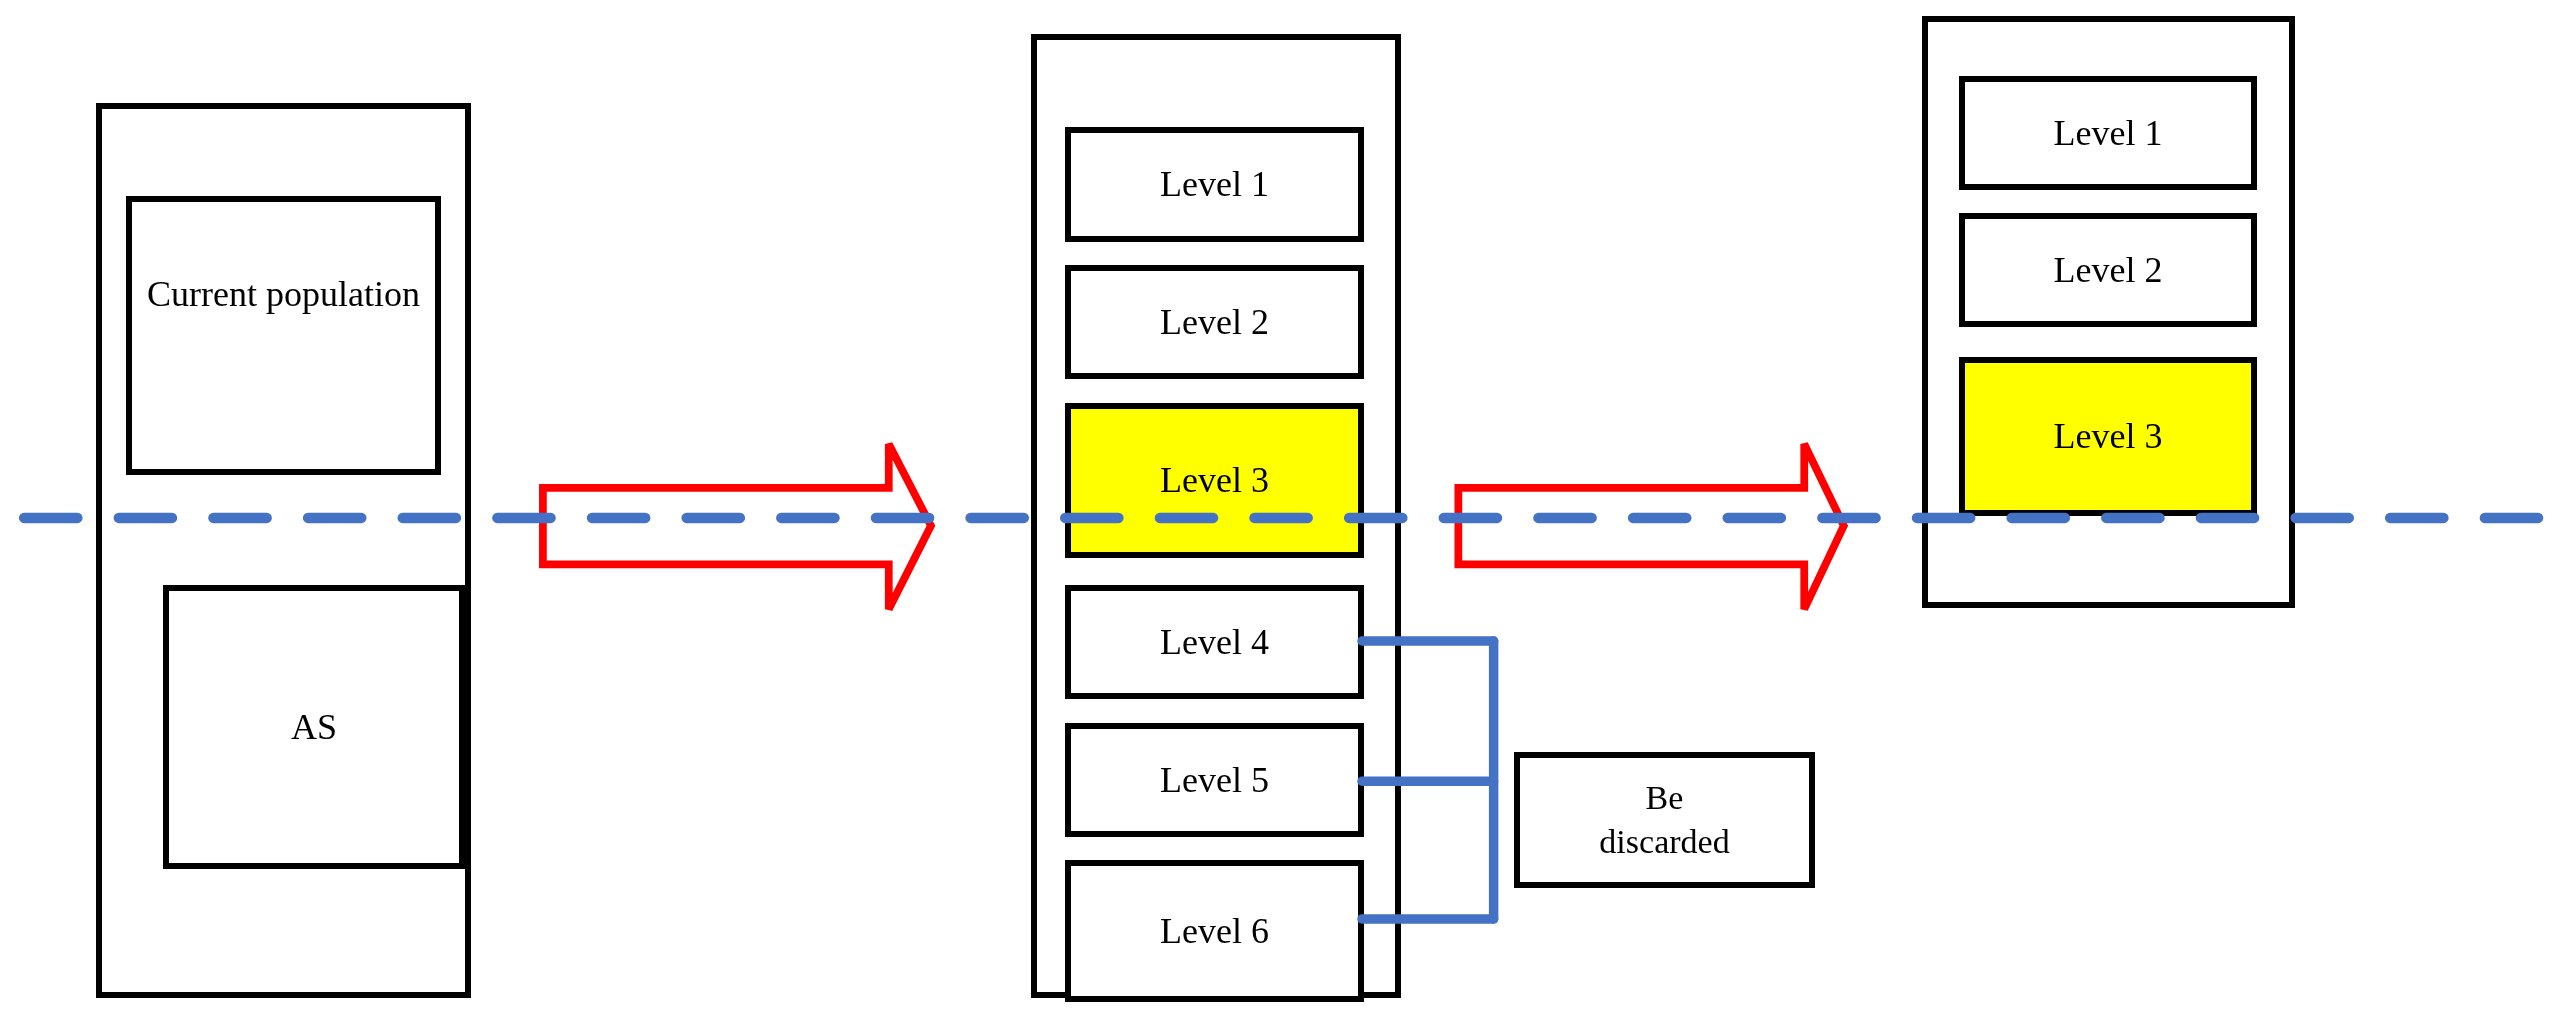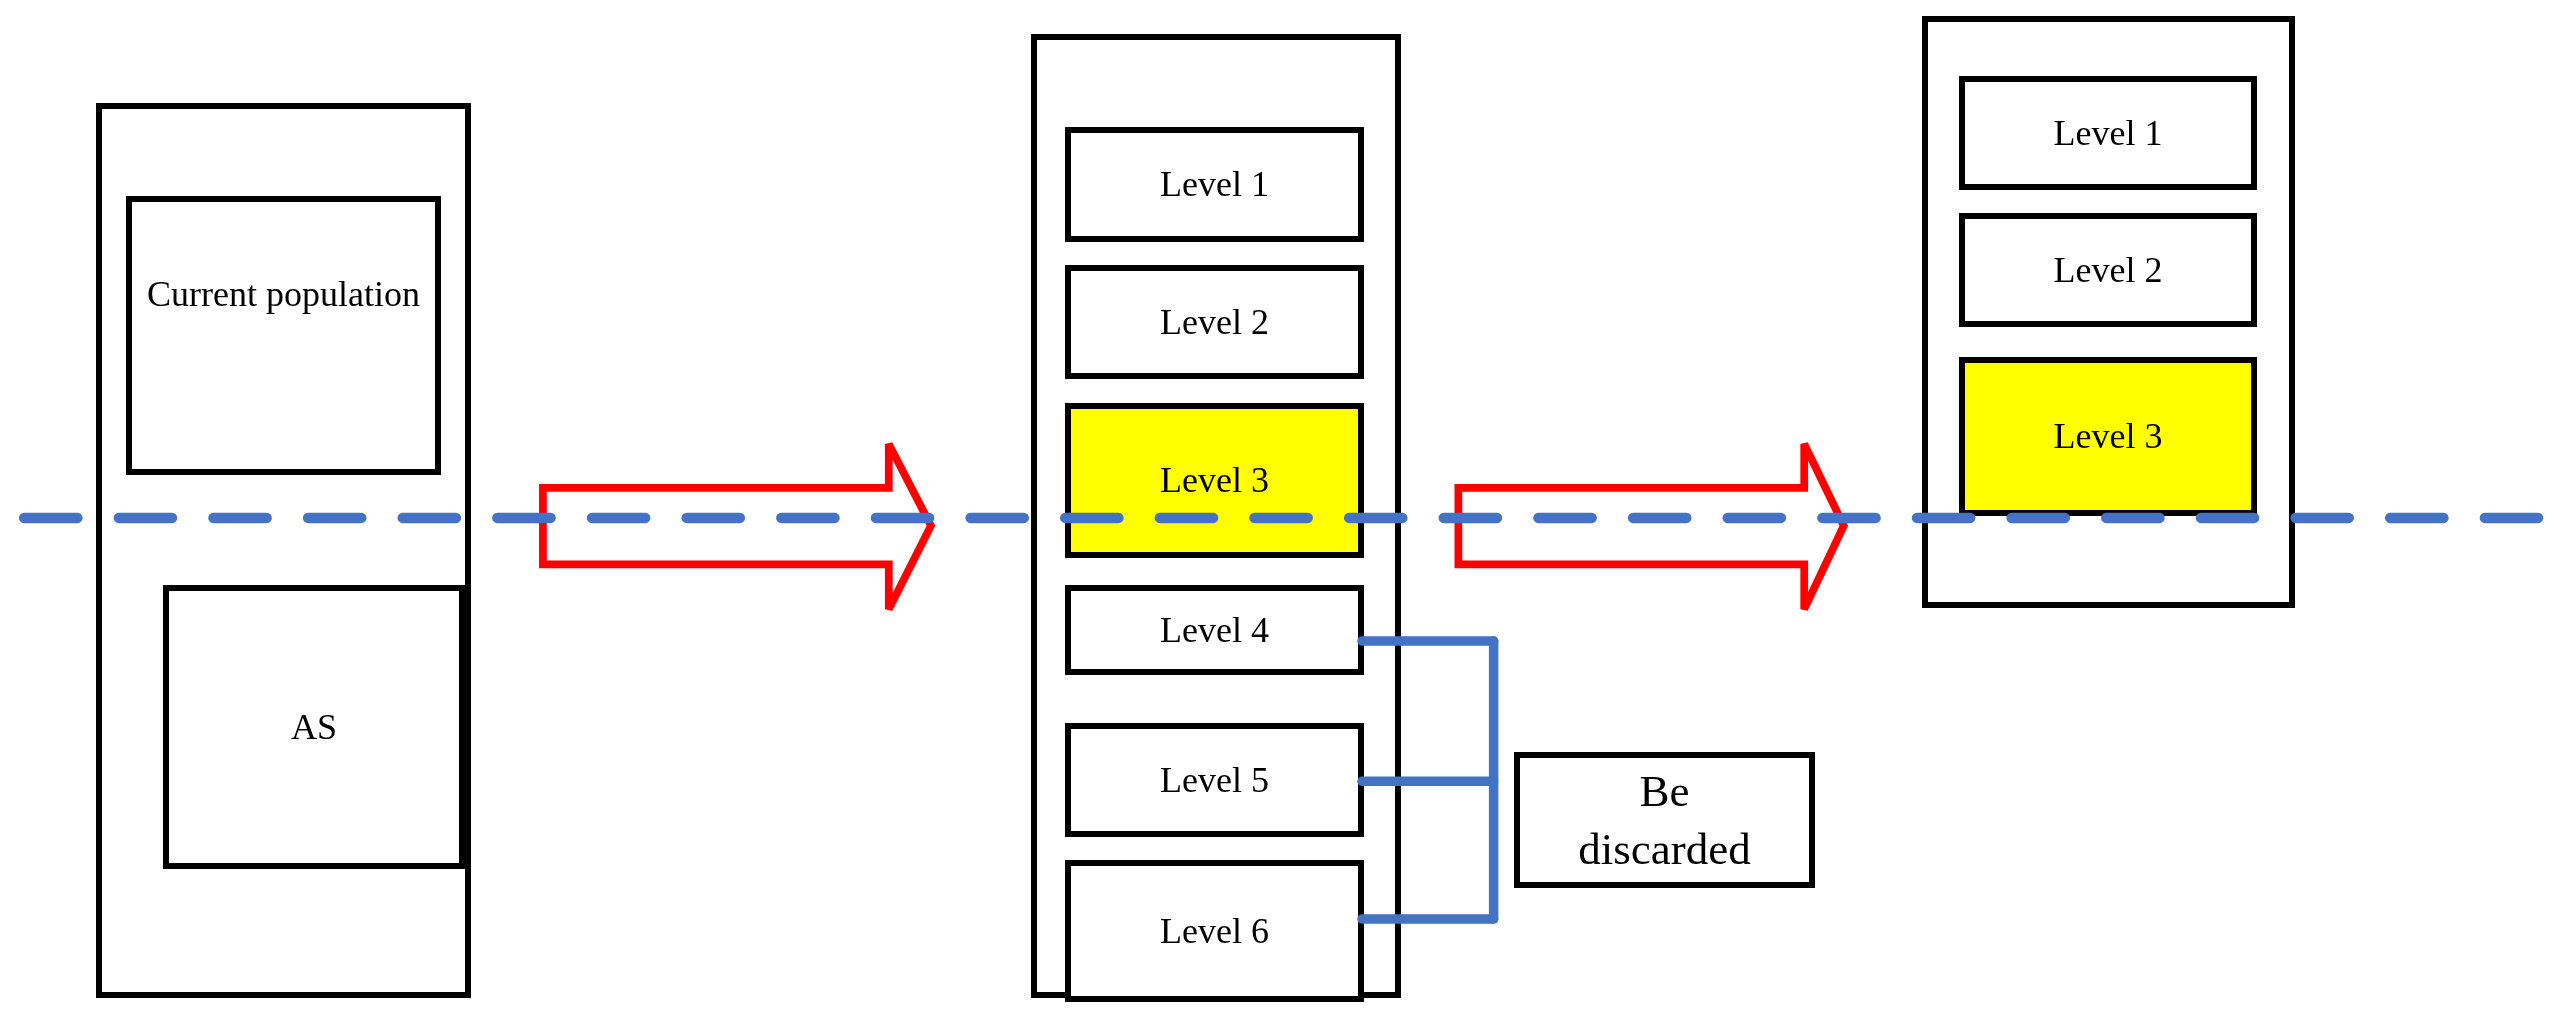--- a/index.html
+++ b/index.html
@@ -32,37 +32,37 @@
   #left-outer { left: 96px; top: 103px; width: 375px; height: 895px; }
   #cur-pop    { left: 126px; top: 196px; width: 315px; height: 279px; padding-bottom: 82px; }
   #as-box     { left: 163px; top: 585px; width: 302px; height: 284px; }
 
   
   #mid-col { left: 1031px; top: 34px; width: 370px; height: 964px; }
   .mid-level { left: 1065px; width: 299px; }
   #m1 { top: 127px;  height: 115px; }
   #m2 { top: 265px;  height: 114px; }
   #m3 { top: 403px;  height: 155px; }
-  #m4 { top: 585px;  height: 90px; }
+  #m4 { top: 585px;  height: 114px; }
   #m5 { top: 723px;  height: 114px; }
   #m6 { top: 860px; height: 142px; }
 
   
   #right-col { left: 1922px; top: 15.5px; width: 373px; height: 592px; }
   .right-level { left: 1959px; width: 298px; }
   #r1 { top: 76px;  height: 114px; }
   #r2 { top: 213px; height: 114px; }
   #r3 { top: 357px; height: 159px; }
 
   
   #discard {
     left: 1514px; top: 752px; width: 301px; height: 136px;
     display: flex; flex-direction: column;
     align-items: center; justify-content: center;
-    font-size: 45px; line-height: 1.3; text-align: center;
+    font-size: 34px; line-height: 1.3; text-align: center;
   }
 
   
   #overlay {
     position: absolute;
     left: 0; top: 0;
     width: 2576px; height: 1017px;
     z-index: 5;
     pointer-events: none;
   }

